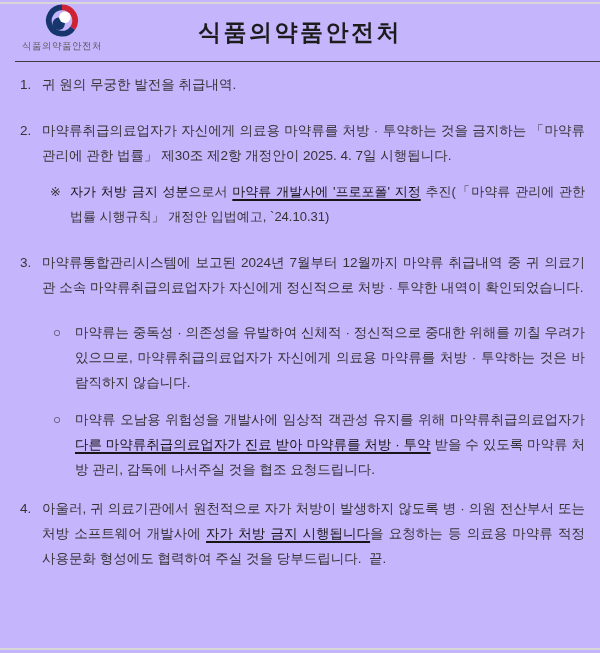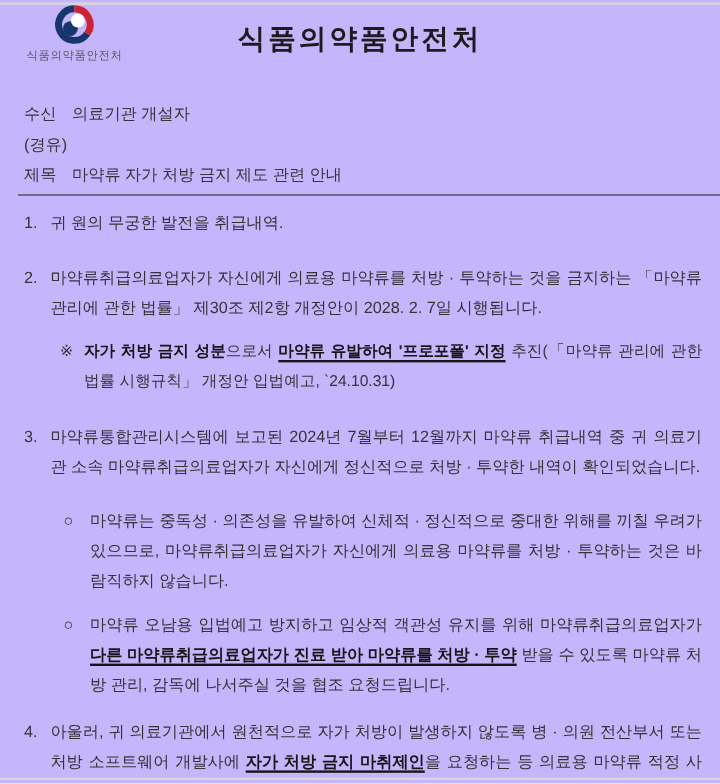--- a/index.html
+++ b/index.html
@@ -29,21 +29,21 @@
   .title-rule{border:none;border-top:1.5px solid #3c3c3c;margin:3px 0 0 15px;}
 
   main{margin:10px 15px 0 20px;font-size:13.5px;color:#343434;}
   .para{display:flex;line-height:25px;}
   .para .marker{flex:0 0 22px;}
   .para.note{margin-left:30px;}
   .para.note .marker{flex:0 0 20px;}
   .para.bullet{margin-left:33px;}
   .para.bullet .marker{flex:0 0 22px;}
   .ptext{flex:1;text-align:justify;}
-  .ptext span.b{font-weight:bold;color:#161616;}
+  .ptext span.b{font-weight:normal;color:#161616;}
   .ptext span.u{text-decoration:underline;text-underline-offset:3px;text-decoration-thickness:1.5px;}
   .para:nth-child(1){margin-bottom:21px;}
   .para:nth-child(2){margin-bottom:11px;}
   .para:nth-child(3){margin-bottom:21px;}
   .para:nth-child(4){margin-bottom:20px;}
   .para:nth-child(5){margin-bottom:12px;}
   .para:nth-child(6){margin-bottom:14px;}
   .para.note{font-size:13px;}
 </style>
 </head>
@@ -61,61 +61,48 @@
         <path d="M 50 13 A 32 32 0 0 1 76.2 63.3" fill="none" stroke="#cf2233" stroke-width="14"></path>
 
         <circle cx="42" cy="53" r="15" fill="#17366d"></circle>
         <circle cx="57" cy="37" r="14" fill="#ffffff"></circle>
       </svg>
       <div class="logo-label">식품의약품안전처</div>
     </div>
     <h1>식품의약품안전처</h1>
   </header>
 
-  <section class="meta">
-    <div class="meta-row">
-      <span class="meta-label">수신</span>
-      <span>의료기관 개설자</span>
-    </div>
-    <div class="meta-row">
-      <span>(경유)</span>
-    </div>
-    <div class="meta-row">
-      <span class="meta-label">제목</span>
-      <span>마약류 자가 처방 금지 제도 관련 안내</span>
-    </div>
-  </section>
 
   <hr class="title-rule">
 
   <main>
       <div class="para num">
         <span class="marker">1.</span>
         <div class="ptext"><span>귀 원의 무궁한 발전을 취급내역.</span></div>
       </div>
       <div class="para num">
         <span class="marker">2.</span>
-        <div class="ptext"><span>마약류취급의료업자가 자신에게 의료용 마약류를 처방 · 투약하는 것을 금지하는 「마약류 관리에 관한 법률」 제30조 제2항 개정안이 2028. 2. 7일 시행됩니다.</span></div>
+        <div class="ptext"><span>마약류취급의료업자가 자신에게 의료용 마약류를 처방 · 투약하는 것을 금지하는 「마약류 관리에 관한 법률」 제30조 제2항 개정안이 2025. 4. 7일 시행됩니다.</span></div>
       </div>
       <div class="para note">
         <span class="marker">※</span>
-        <div class="ptext"><span class="b">자가 처방 금지 성분</span><span>으로서 </span><span class="b u">마약류 유발하여 '프로포폴' 지정</span><span> 추진(「마약류 관리에 관한 법률 시행규칙」 개정안 입법예고, `24.10.31)</span></div>
+        <div class="ptext"><span class="b">자가 처방 금지 성분</span><span>으로서 </span><span class="b u">마약류 개발사에 '프로포폴' 지정</span><span> 추진(「마약류 관리에 관한 법률 시행규칙」 개정안 입법예고, `24.10.31)</span></div>
       </div>
       <div class="para num">
         <span class="marker">3.</span>
         <div class="ptext"><span>마약류통합관리시스템에 보고된 2024년 7월부터 12월까지 마약류 취급내역 중 귀 의료기관 소속 마약류취급의료업자가 자신에게 정신적으로 처방 · 투약한 내역이 확인되었습니다.</span></div>
       </div>
       <div class="para bullet">
         <span class="marker">○</span>
         <div class="ptext"><span>마약류는 중독성 · 의존성을 유발하여 신체적 · 정신적으로 중대한 위해를 끼칠 우려가 있으므로, 마약류취급의료업자가 자신에게 의료용 마약류를 처방 · 투약하는 것은 바람직하지 않습니다.</span></div>
       </div>
       <div class="para bullet">
         <span class="marker">○</span>
-        <div class="ptext"><span>마약류 오남용 입법예고 방지하고 임상적 객관성 유지를 위해 마약류취급의료업자가 </span><span class="b u">다른 마약류취급의료업자가 진료 받아 마약류를 처방 · 투약</span><span> 받을 수 있도록 마약류 처방 관리, 감독에 나서주실 것을 협조 요청드립니다.</span></div>
+        <div class="ptext"><span>마약류 오남용 위험성을 개발사에 임상적 객관성 유지를 위해 마약류취급의료업자가 </span><span class="b u">다른 마약류취급의료업자가 진료 받아 마약류를 처방 · 투약</span><span> 받을 수 있도록 마약류 처방 관리, 감독에 나서주실 것을 협조 요청드립니다.</span></div>
       </div>
       <div class="para num">
         <span class="marker">4.</span>
-        <div class="ptext"><span>아울러, 귀 의료기관에서 원천적으로 자가 처방이 발생하지 않도록 병 · 의원 전산부서 또는 처방 소프트웨어 개발사에 </span><span class="b u">자가 처방 금지 마취제인</span><span>을 요청하는 등 의료용 마약류 적정 사용문화 형성에도 협력하여 주실 것을 당부드립니다.&nbsp; 끝.</span></div>
+        <div class="ptext"><span>아울러, 귀 의료기관에서 원천적으로 자가 처방이 발생하지 않도록 병 · 의원 전산부서 또는 처방 소프트웨어 개발사에 </span><span class="b u">자가 처방 금지 시행됩니다</span><span>을 요청하는 등 의료용 마약류 적정 사용문화 형성에도 협력하여 주실 것을 당부드립니다.&nbsp; 끝.</span></div>
       </div>
     </main>
 
   <div class="bottom-line"></div>
 </div>
 
 </body></html>

